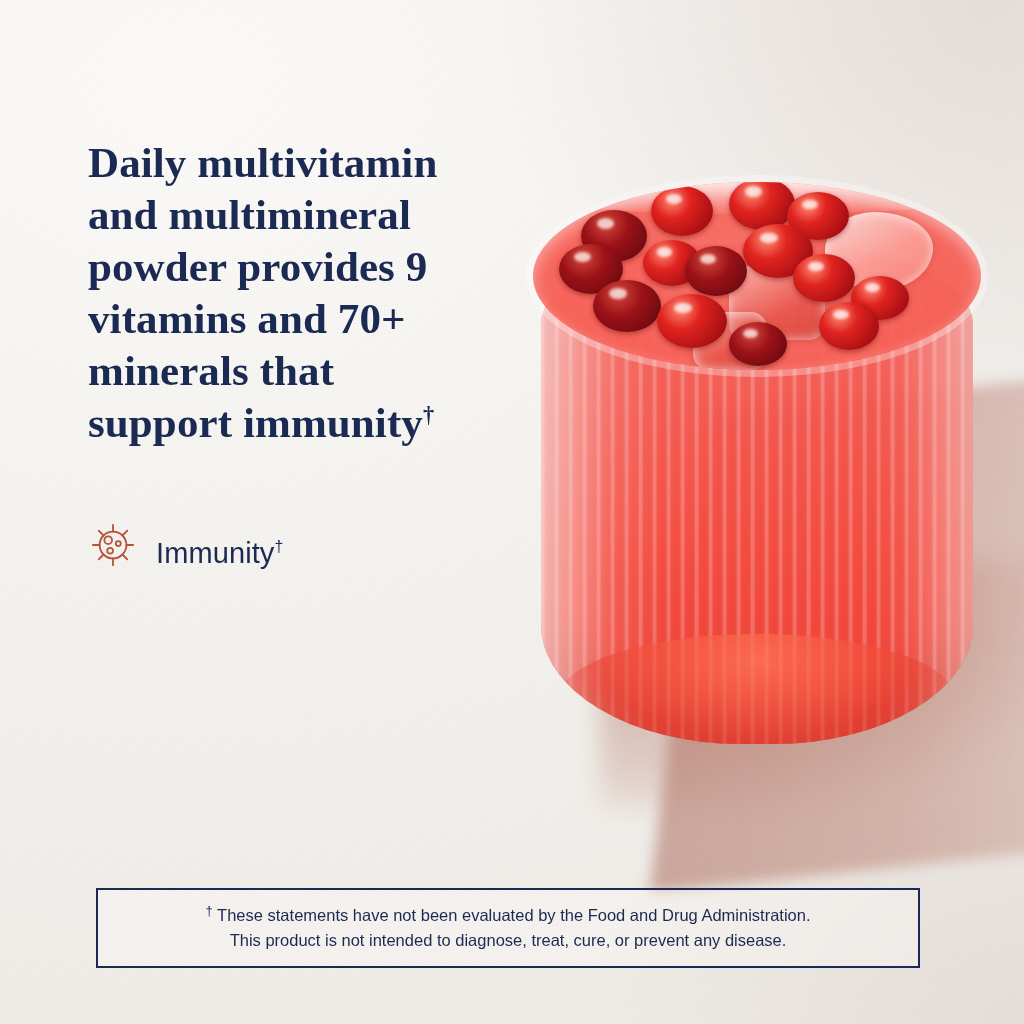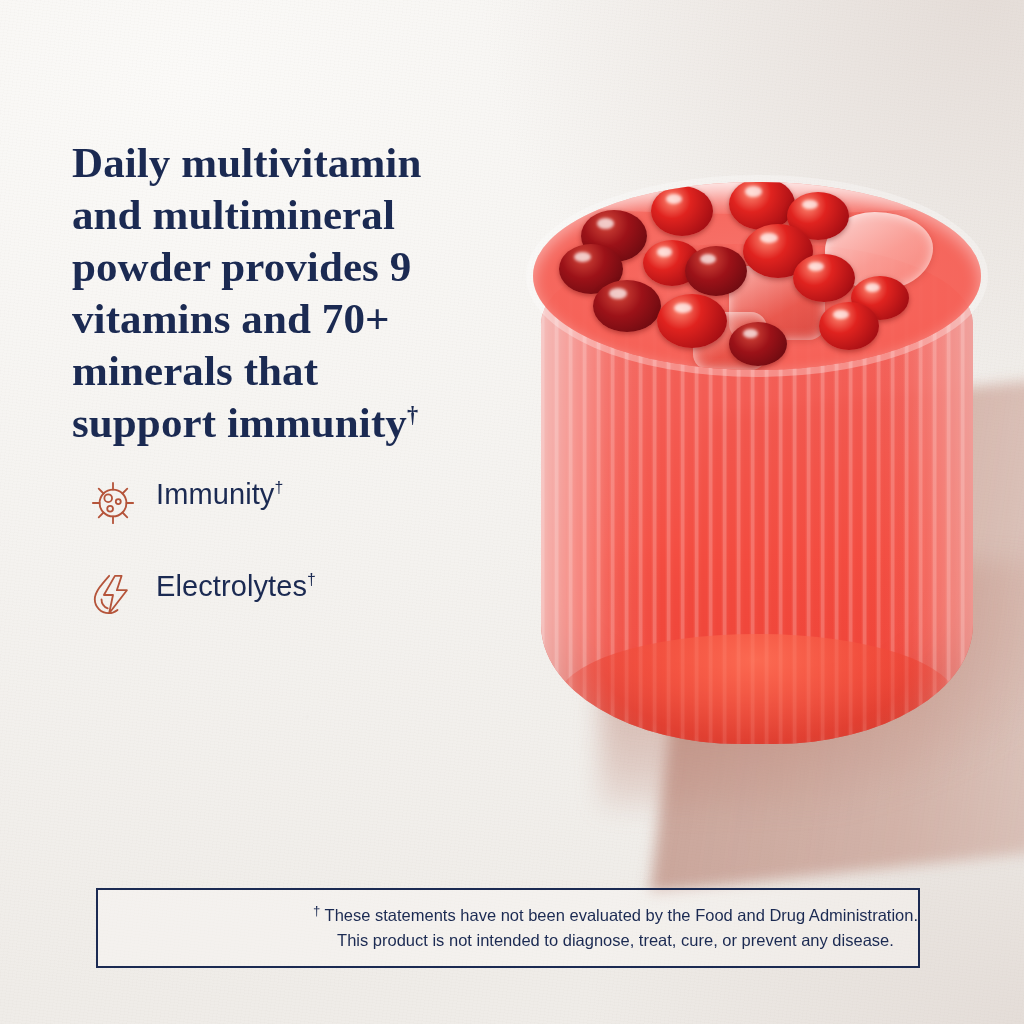--- a/index.html
+++ b/index.html
@@ -177,21 +177,21 @@
     box-shadow: inset 0 0 12px rgba(255,255,255,.65), 0 2px 6px rgba(160,40,30,.25);
   }
   .ice.cube {
     border-radius: 16px;
     background: linear-gradient(150deg, rgba(255,235,230,.55), rgba(214,64,52,.42) 60%, rgba(170,32,26,.40));
   }
 
   
   .headline {
     position: absolute;
-    left: 72px;
+    left: 88px;
     top: 108px;
     width: 430px;
     font-family: "Liberation Serif", "DejaVu Serif", serif;
     font-size: 43px;
     line-height: 52px;
     letter-spacing: .1px;
     color: #1b2a52;
     white-space: pre-line;
   }
   .headline sup {
@@ -202,21 +202,21 @@
 
   
   .benefits {
     position: absolute;
     left: 88px;
     top: 478px;
     width: 420px;
   }
   .benefit-row {
     display: flex;
-    align-items: flex-start;
+    align-items: flex-end;
     height: 92px;
     gap: 18px;
   }
   .benefit-icon {
     width: 50px;
     height: 50px;
     flex: 0 0 50px;
     display: flex;
     align-items: center;
     justify-content: center;
@@ -236,21 +236,21 @@
   
   .disclaimer {
     position: absolute;
     left: 96px;
     top: 888px;
     width: 820px;
     height: 76px;
     border: 2px solid #1b2a52;
     display: flex;
     align-items: center;
-    justify-content: flex-end;
+    justify-content: center;
     background: rgba(250,248,246,.42);
   }
   .disclaimer-text {
     font-family: "Liberation Sans", sans-serif;
     font-size: 16.5px;
     line-height: 25px;
     color: #1b2a52;
     text-align: center;
     white-space: pre-line;
   }
@@ -328,30 +328,20 @@
           <line x1="33.9" y1="33.9" x2="38.9" y2="38.9"></line>
           <circle cx="19" cy="19" r="4"></circle>
           <circle cx="29.5" cy="22.5" r="2.6"></circle>
           <circle cx="21" cy="30" r="3"></circle>
         </svg>
       </span>
       <span class="benefit-label"><span>Immunity</span><sup>†</sup></span>
     </div>
 
 
-    <div class="benefit-row">
-      <span class="benefit-icon">
-        <svg viewBox="0 0 48 48" width="46" height="46" fill="none" stroke="#b5543a" stroke-width="1.9" stroke-linecap="round" stroke-linejoin="round">
-          <path d="M20 4 C12 13 5 21 5 28.5 C5 36.5 11.5 43 19.5 43 C23 43 26.2 41.7 28.7 39.6"></path>
-          <path d="M12 28.5 C12 33 14.8 36.6 18.5 38"></path>
-          <path d="M26 4 L14.5 24 L24 24 L20 43 L38.5 19 L28 19 L33 4 Z"></path>
-        </svg>
-      </span>
-      <span class="benefit-label"><span>Electrolytes</span><sup>†</sup></span>
-    </div>
 
   </div>
 
   <div class="disclaimer">
     <p class="disclaimer-text"><sup>†</sup> <span>These statements have not been evaluated by the Food and Drug Administration.
 This product is not intended to diagnose, treat, cure, or prevent any disease.</span></p>
   </div>
 
 </div>
 

